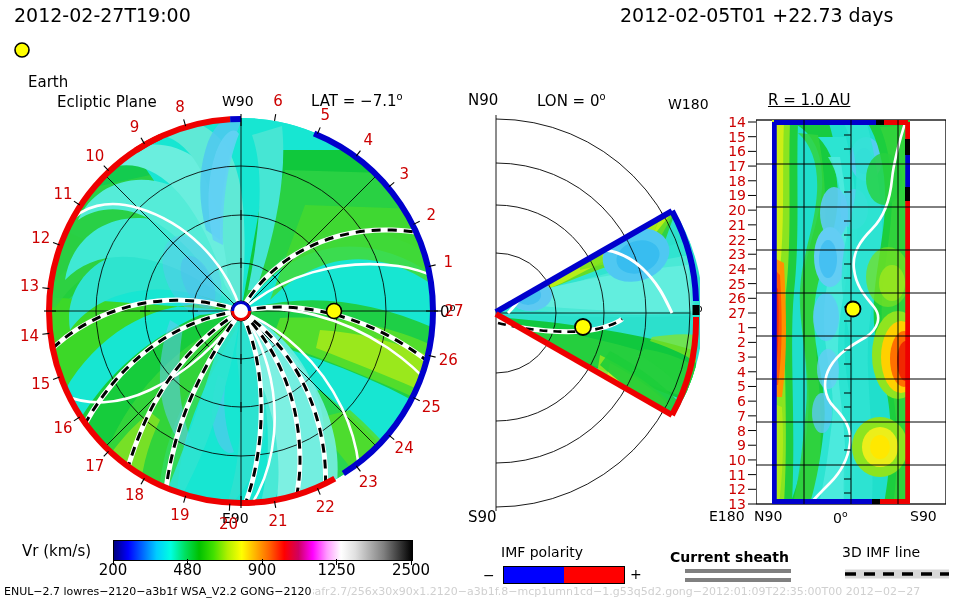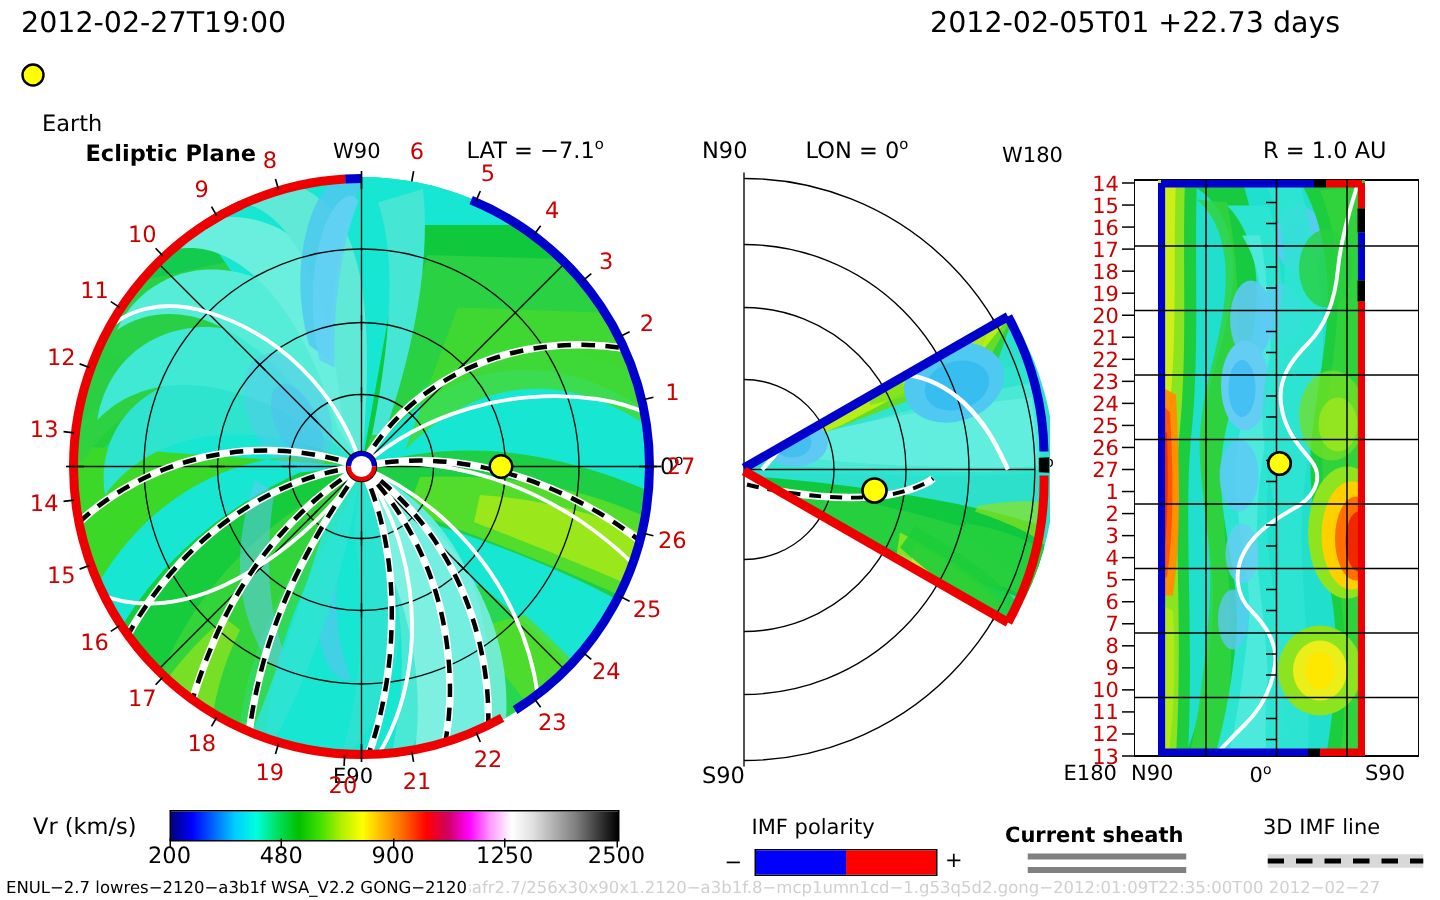--- a/index.html
+++ b/index.html
@@ -24,21 +24,21 @@
   <div class="abs txt t20" style="left:14px;top:4px;">2012-02-27T19:00</div>
   <div class="abs txt t20" style="left:620px;top:4px;">2012-02-05T01 +22.73 days</div>
 
   <div class="abs" style="left:12px;top:39px;">
     <svg width="120" height="22" viewBox="0 0 120 22">
       <circle cx="10" cy="11" r="7" fill="#ffff00" stroke="#000" stroke-width="1.6"></circle>
     </svg>
   </div>
   <div class="abs txt t15" style="left:28px;top:40px;margin-top:33px;">Earth</div>
 
-  <div class="abs txt t15" style="left:57px;top:93px;font-weight:bold;">Ecliptic Plane</div>
+  <div class="abs txt t15" style="left:57px;top:93px;">Ecliptic Plane</div>
   <div class="abs txt t15" style="left:311px;top:91px;"><span>LAT = −7.1</span><sup>o</sup></div>
   <div class="abs txt t14" style="left:222px;top:93px;">W90</div>
   <div class="abs txt t14" style="left:222px;top:510px;">E90</div>
   <div class="abs txt t15" style="left:440px;top:302px;"><span>0</span><sup>o</sup></div>
 
   <div class="abs" style="left:20px;top:90px;">
   <svg width="440" height="450" viewBox="0 0 440 450">
     <defs>
       <clipPath id="cl-disc">
             <circle cx="221" cy="221" r="193"></circle>
@@ -340,21 +340,21 @@
       <path d="M212,106 A196,196 0 0 1 236,196" stroke="#0000cc"></path>
       <path d="M236,200 A196,196 0 0 1 236,210" stroke="#000000" stroke-width="7"></path>
       <path d="M236,212 A196,196 0 0 1 212,310" stroke="#ee0000"></path>
       <path d="M212,310 L36,209" stroke="#ee0000"></path>
     </g>
 
     <circle cx="123" cy="222" r="8" fill="#ffff00" stroke="#000" stroke-width="1.8"></circle>
   </svg>
   </div>
 
-  <div class="abs txt t15" style="left:842px;top:91px;">R = 1.0 AU</div>
+  <div class="abs txt t15" style="left:768px;top:91px;text-decoration:underline;">R = 1.0 AU</div>
   <div class="abs txt t14" style="left:668px;top:96px;">W180</div>
   <div class="abs txt t14" style="left:709px;top:508px;">E180</div>
   <div class="abs txt t14" style="left:754px;top:508px;">N90</div>
   <div class="abs txt t14" style="left:833px;top:508px;"><span>0</span><sup>o</sup></div>
   <div class="abs txt t14" style="left:910px;top:508px;">S90</div>
 
   <div class="abs" style="left:756px;top:117px;">
   <svg width="190" height="390" viewBox="0 0 190 390">
     <defs>
       <clipPath id="cl-map">

